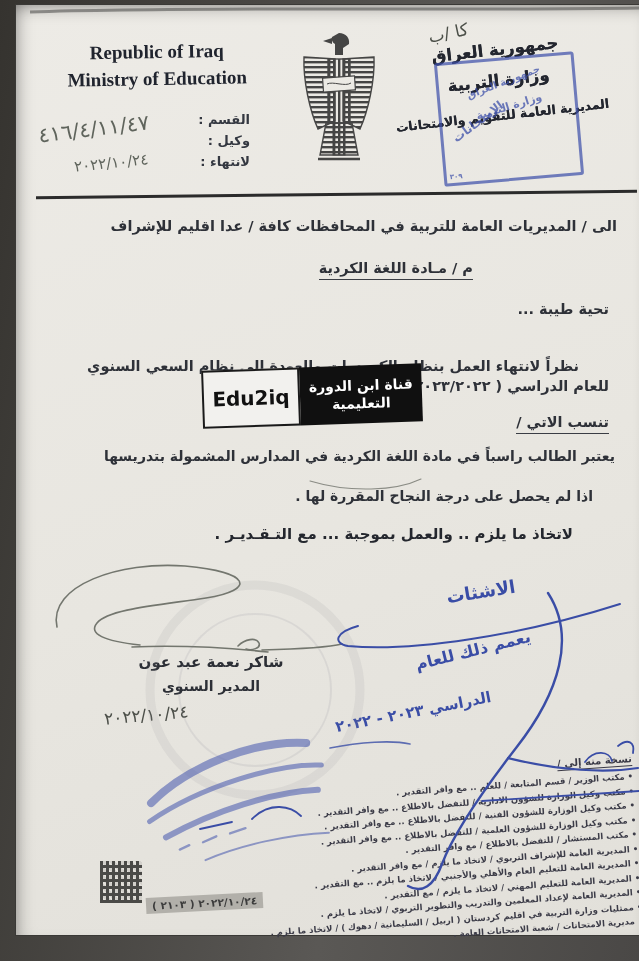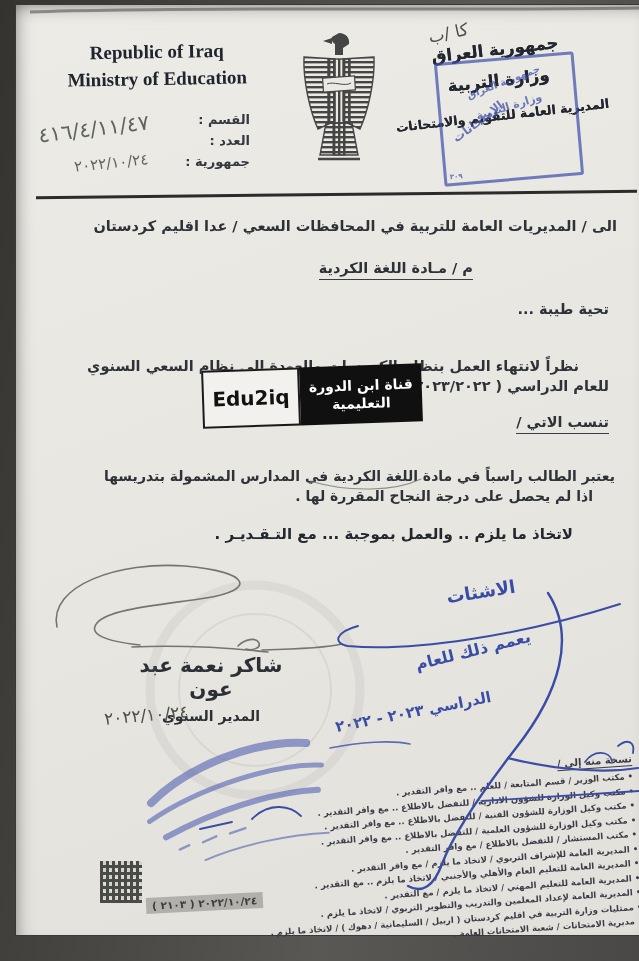--- a/index.html
+++ b/index.html
@@ -41,32 +41,32 @@
   .stamp .s4{font-size:7px;left:3px;bottom:2px;}
   .rule{left:20px;top:188px;width:601px;height:3px;background:#2b2b2b;transform:rotate(-.6deg);z-index:2;}
   
   .line{white-space:nowrap;font-weight:bold;color:#2e3138;z-index:2;}
   .to-line{top:213px;right:22px;font-size:14.5px;}
   .subject{top:255px;right:166px;font-size:14.5px;border-bottom:1.6px solid #3a3d44;padding-bottom:3px;margin-left:44px;}
   .greeting{top:296px;right:30px;font-size:14.5px;text-align:right;}
   .para1{top:333px;right:60px;font-size:14.5px;margin-top:20px;}
   .para2{top:373px;right:30px;font-size:14.5px;}
   .intro{top:409px;right:30px;font-size:14.5px;border-bottom:1.6px solid #3a3d44;padding-bottom:3px;}
-  .dir1{top:443px;right:24px;font-size:14px;margin-top:20px;}
+  .dir1{top:443px;right:24px;font-size:14px;}
   .dir2{top:483px;right:46px;font-size:14px;}
   .closing{top:520px;right:66px;font-size:15px;color:#24272e;}
   
   .badge{left:186px;top:362px;width:220px;height:58px;display:flex;transform:rotate(-2deg);z-index:10;}
   .badge .wbox{width:94px;background:#f2f1ee;border:2.5px solid #1a1a1a;display:flex;align-items:center;justify-content:center;
     font-family:"DejaVu Sans",sans-serif;font-size:20px;font-weight:bold;color:#111;direction:ltr;}
   .badge .bbox{flex:1;background:#101010;color:#fff;display:flex;flex-direction:column;align-items:center;justify-content:center;
     font-size:14px;font-weight:bold;line-height:18px;}
   
   .sig-block{left:100px;top:648px;width:190px;text-align:center;z-index:2;}
-  .sig-name{font-size:20px;font-weight:bold;color:#2c2f36;}
+  .sig-name{font-size:15px;font-weight:bold;color:#2c2f36;}
   .sig-title{font-size:14px;font-weight:bold;color:#2c2f36;margin-top:7px;}
   .sig-date{left:88px;top:700px;font-size:17px;transform:rotate(-5deg);direction:ltr;letter-spacing:2px;color:#4c4f49;z-index:2;}
   .hwb{color:#3a4da6;font-weight:bold;z-index:3;white-space:nowrap;}
   .bn1{left:430px;top:576px;font-size:18px;transform:rotate(-9deg);}
   .bn2{left:398px;top:636px;font-size:16px;transform:rotate(-14deg);}
   .bn3{left:318px;top:698px;font-size:15px;transform:rotate(-11deg);}
   
   .dist{right:8px;top:742px;width:292px;transform:rotate(-4deg);transform-origin:top right;z-index:1;}
   .dist-title{font-size:10px;font-weight:bold;color:#3a3a46;display:inline-block;border-bottom:1px solid #3a3a46;padding-bottom:1px;}
   .dist ul{margin:3px 0 0 0;padding:0;list-style:none;}
@@ -89,22 +89,22 @@
 <div class="canvas">
   <div class="page">
 
     <div class="abs en-title">
       <div>Republic of Iraq</div>
       <div>Ministry of Education</div>
     </div>
 
     <div class="abs fields ar">
       <div>القسم :</div>
-      <div>العدد :</div>
-      <div>جمهورية :</div>
+      <div>وكيل :</div>
+      <div>لانتهاء :</div>
     </div>
     <div class="abs hw hw-number">٤١٦/٤/١١/٤٧</div>
     <div class="abs hw hw-date">٢٠٢٢/١٠/٢٤</div>
     <div class="abs hw hw-corner">كا /ب</div>
 
     <div class="abs emblem">
       <svg width="82" height="132" viewBox="0 0 82 132">
         <defs>
           <pattern id="hstr" width="5" height="5" patternUnits="userSpaceOnUse">
               <rect width="5" height="2.4" fill="#2f2f2f"></rect>
@@ -134,21 +134,21 @@
 
     <div class="abs stamp">
       <span class="s1">جمهورية العراق</span>
       <span class="s2">وزارة التربية</span>
       <span class="s3">الامتحانات</span>
       <span class="s4">٣٠٩</span>
     </div>
 
     <div class="abs rule"></div>
 
-    <div class="abs line ar to-line">الى / المديريات العامة للتربية في المحافظات السعي / عدا اقليم كردستان</div>
+    <div class="abs line ar to-line">الى / المديريات العامة للتربية في المحافظات كافة / عدا اقليم للإشراف</div>
     <div class="abs line ar subject">م / مـادة اللغة الكردية</div>
     <div class="abs line ar greeting">تحية طيبة ...</div>
     <div class="abs line ar para1">نظراً لانتهاء العمل بنظام الكورسات والعودة الى نظام السعي السنوي</div>
     <div class="abs line ar para2">للعام الدراسي ( ٢٠٢٣/٢٠٢٢ )</div>
     <div class="abs line ar intro">تنسب الاتي /</div>
     <div class="abs line ar dir1">يعتبر الطالب راسباً في مادة اللغة الكردية في المدارس المشمولة بتدريسها</div>
     <div class="abs line ar closing">لاتخاذ ما يلزم .. والعمل بموجبة ... مع التـقـديـر .</div>
     <div class="abs line ar dir2">اذا لم يحصل على درجة النجاح المقررة لها .</div>
 
     <div class="abs badge">

